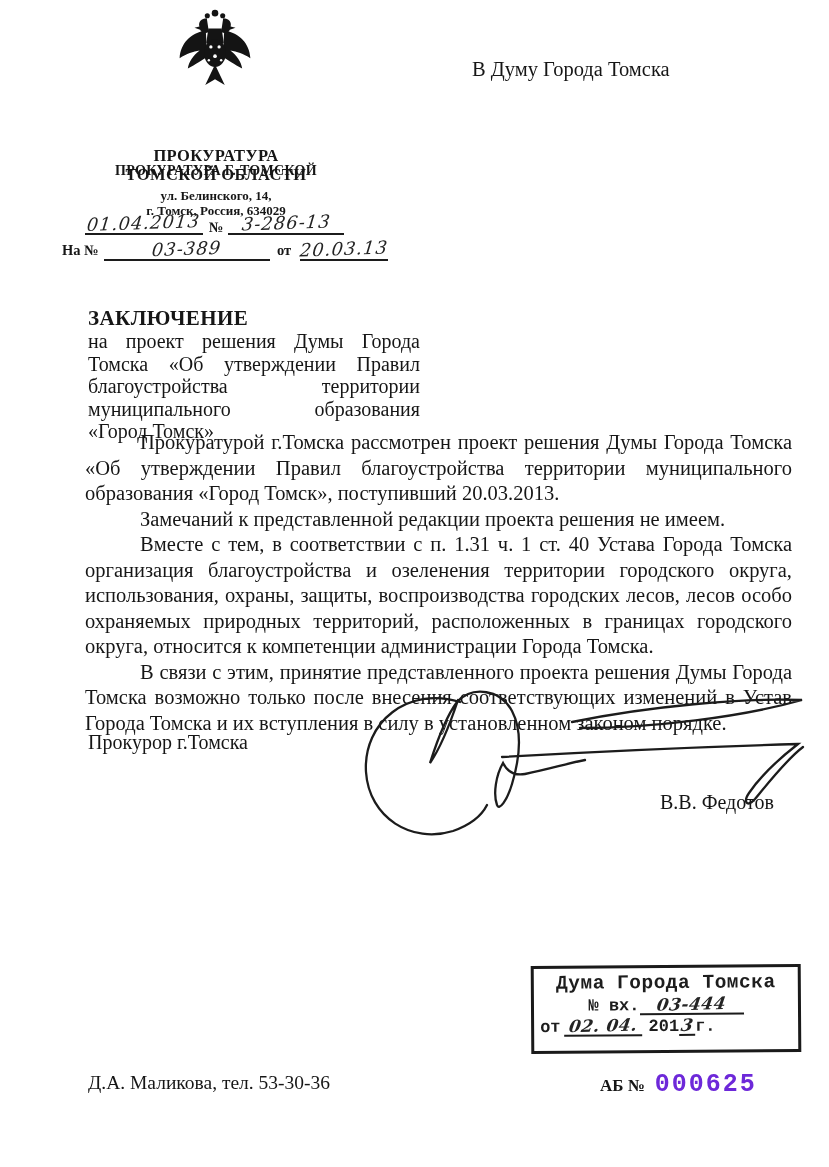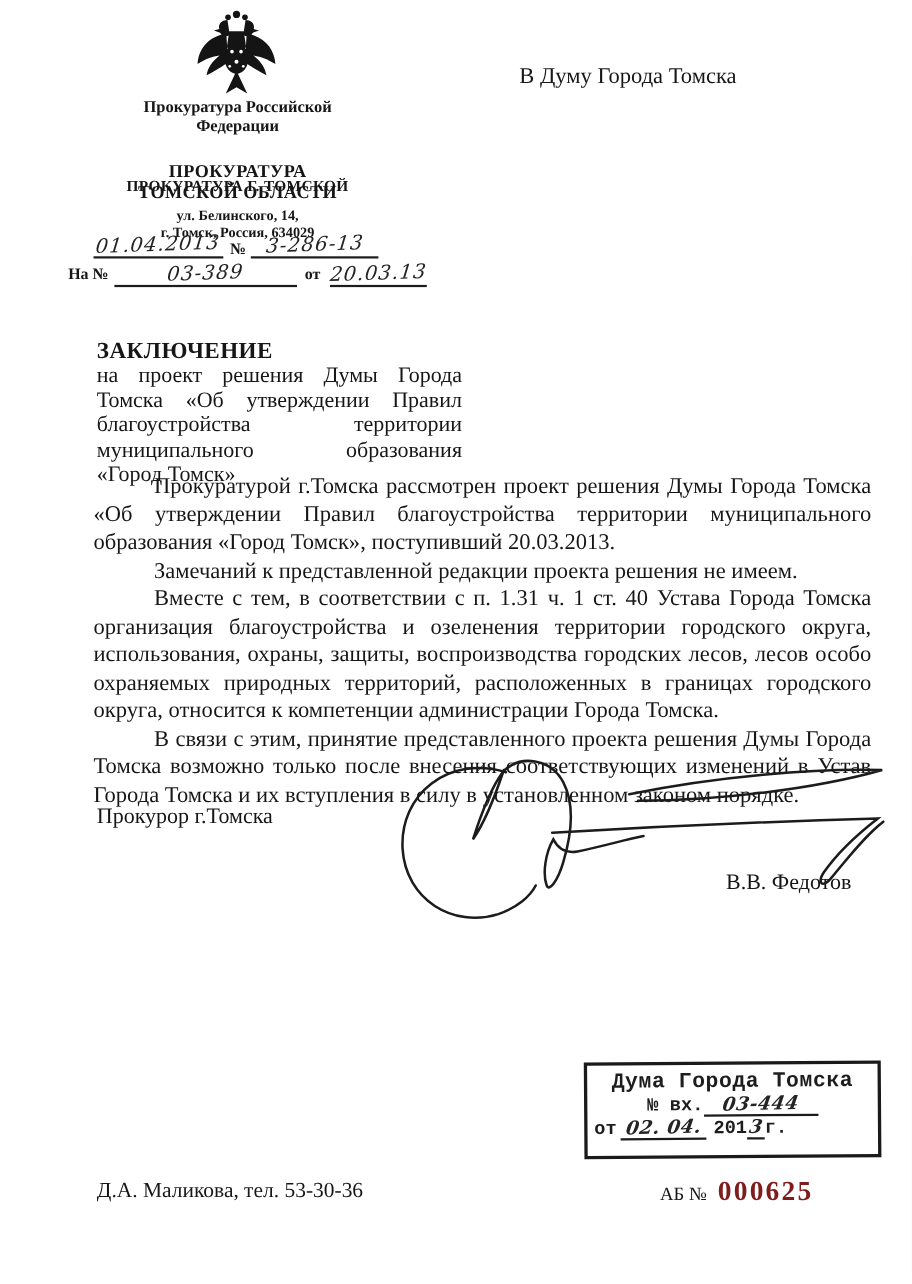--- a/index.html
+++ b/index.html
@@ -50,24 +50,24 @@
   .stamp-org{text-align:center;font-size:19.5px;letter-spacing:.5px;}
   .stamp-row{display:flex;align-items:flex-end;font-size:17px;margin-top:2px;}
   .stamp-row.r2{justify-content:center;}
   .st-u{border-bottom:2px solid #1b1b1b;text-align:center;white-space:nowrap;line-height:14px;}
   .st-u .hw{transform:rotate(-1deg) skewX(-10deg);}
   .w110{width:104px;} .w78{width:78px;margin-left:4px;} .w18{width:16px;}
   .stamp .hw{font-size:17px;letter-spacing:.5px;}
   
   .executor{position:absolute;left:88px;top:1072px;font-size:19.5px;}
   .blank-no{position:absolute;left:600px;top:1070px;display:flex;align-items:baseline;gap:10px;}
-  .blank-series{font-weight:normal;font-size:17px;text-align:center;}
+  .blank-series{font-weight:bold;font-size:17px;text-align:center;}
   .blank-digits{
-    font-family:Liberation Serif, serif;font-weight:bold;
-    font-size:25px;letter-spacing:2px;color:#7f1d1d;
+    font-family:Liberation Mono, monospace;font-weight:bold;
+    font-size:25px;letter-spacing:2px;color:#6d28d9;
   }
 </style>
 </head>
 <body>
 
 <div class="page">
 
   <svg class="emblem" viewBox="0 0 74 78" xmlns="http://www.w3.org/2000/svg">
     <g fill="#141414">
       <circle cx="37" cy="5" r="3.2"></circle>
@@ -83,21 +83,20 @@
     </g>
     <g fill="#ffffff">
       <circle cx="33" cy="38" r="1.6"></circle>
         <circle cx="41" cy="38" r="1.6"></circle>
       <circle cx="37" cy="47" r="1.8"></circle>
         <circle cx="31" cy="51" r="1.2"></circle>
         <circle cx="43" cy="51" r="1.2"></circle>
     </g>
   </svg>
 
-  <div class="lh lh-parent">Прокуратура Российской Федерации</div>
   <div class="lh lh-oblast">ПРОКУРАТУРА ТОМСКОЙ ОБЛАСТИ</div>
   <div class="lh lh-city">ПРОКУРАТУРА Г. ТОМСКОЙ</div>
   <div class="lh lh-addr">
     <div>ул. Белинского, 14,</div>
     <div>г. Томск, Россия, 634029</div>
   </div>
 
   <span class="u-line" style="left:85px;top:212px;width:118px;">
     <span class="hw hw-18">01.04.2013</span>
   </span>

